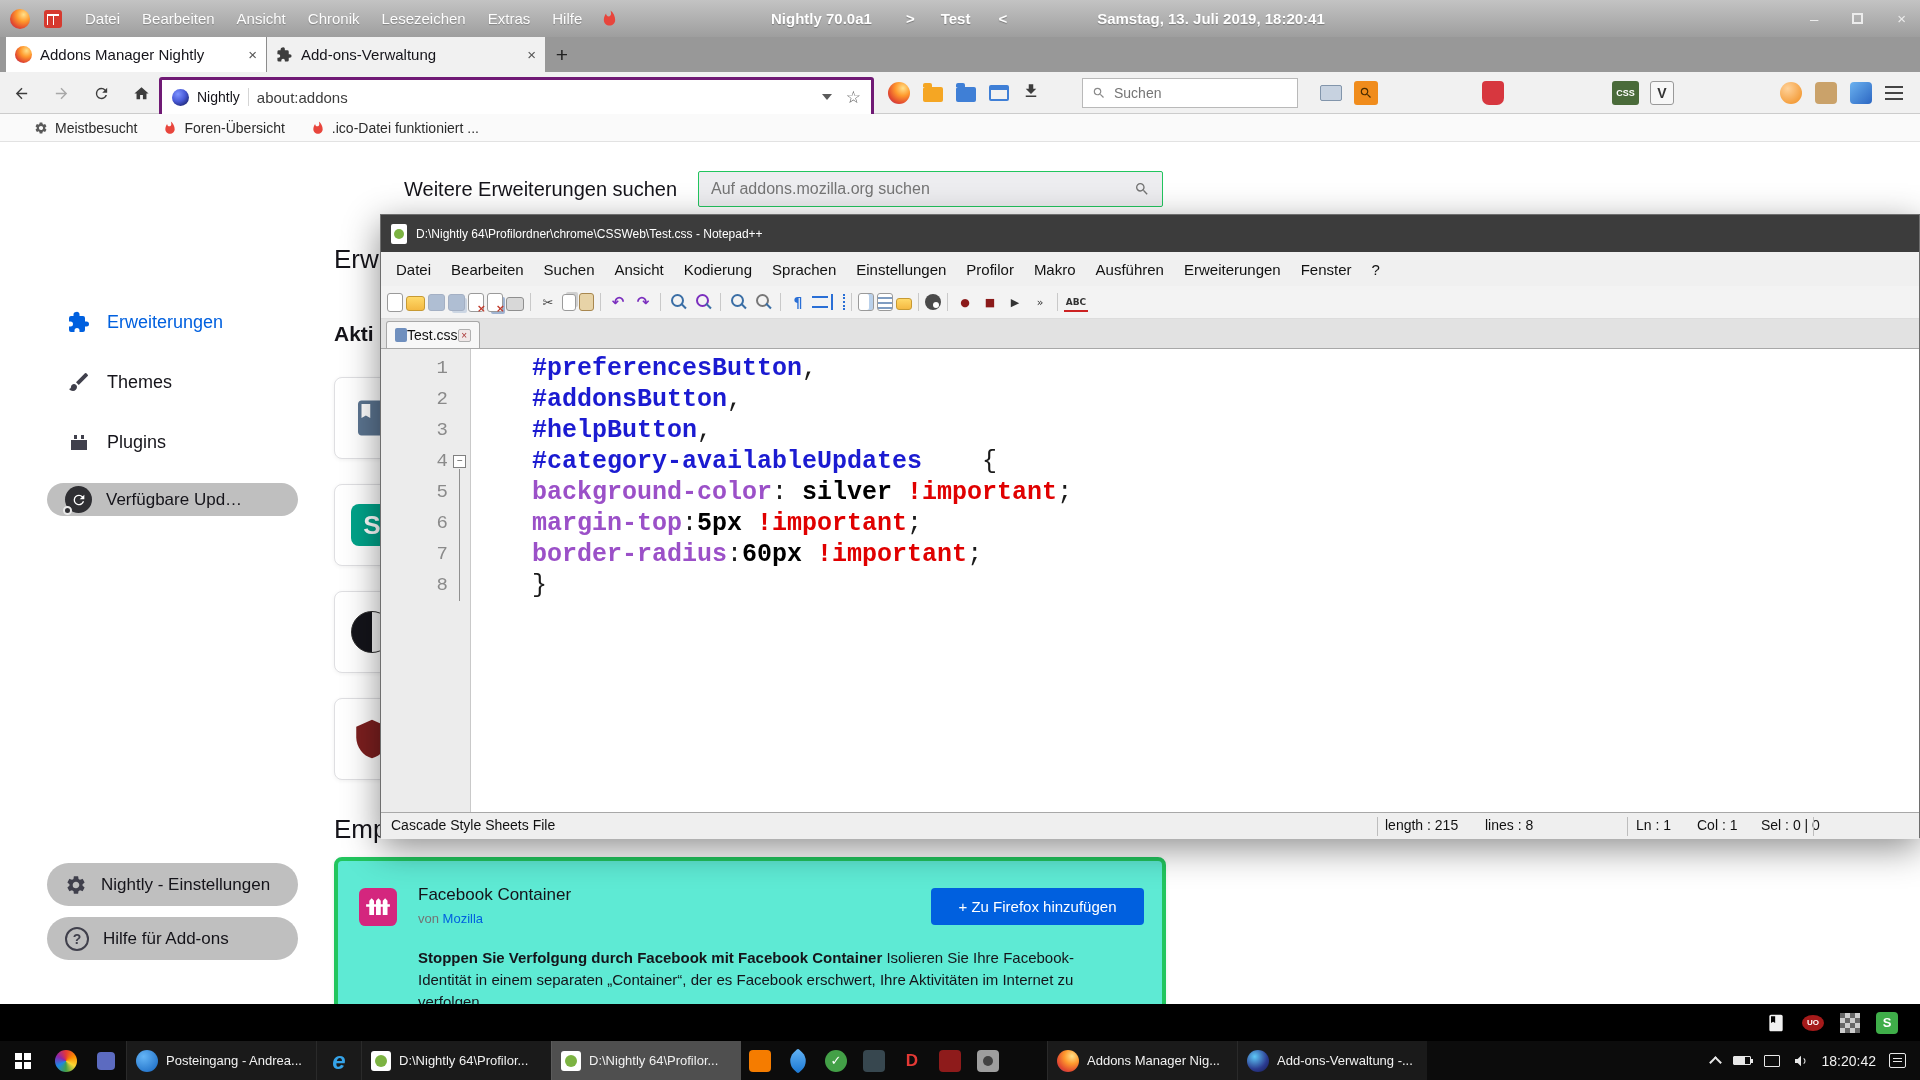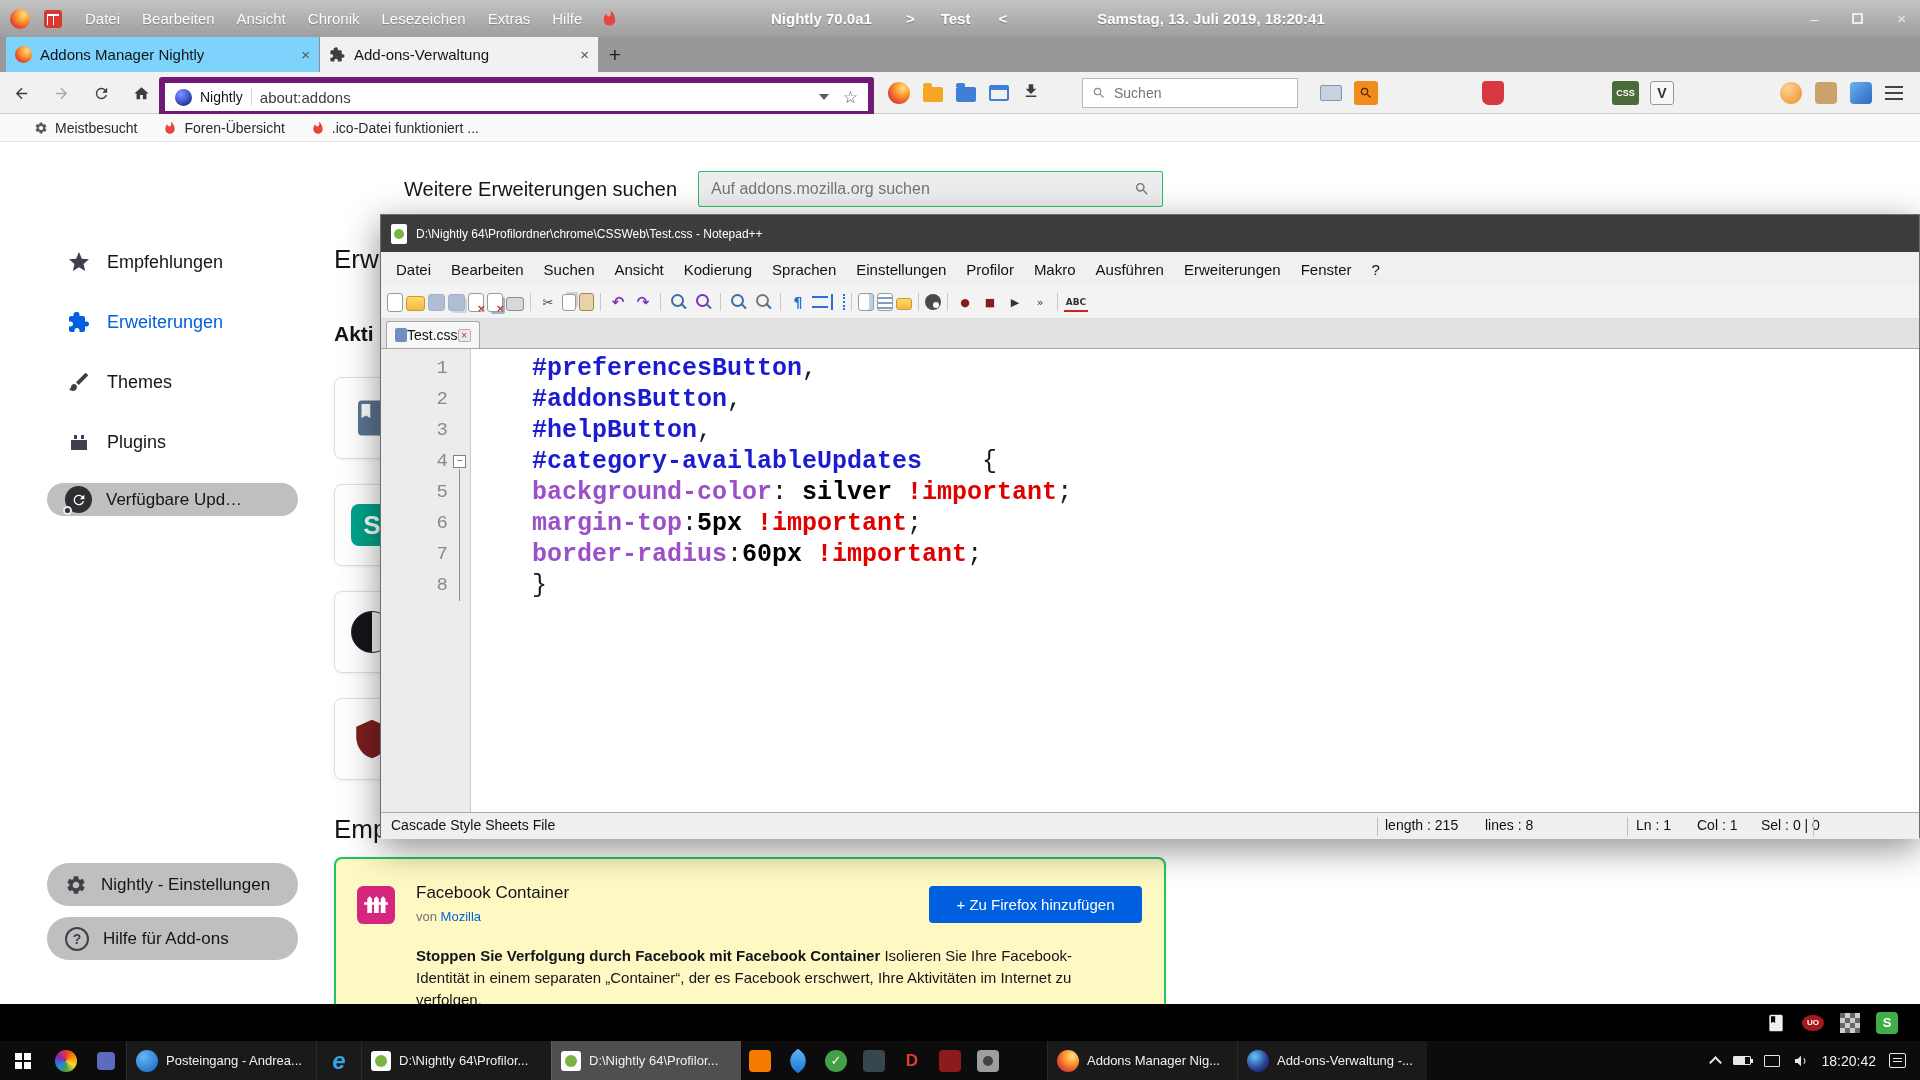--- a/index.html
+++ b/index.html
@@ -18,36 +18,36 @@
   .mitem{padding:0 11px;font-size:15px;color:#fdfdfd;line-height:37px;text-shadow:0 1px 1px rgba(0,0,0,.25)}
   .flame{width:17px;height:17px;color:#e8453c;margin-left:8px}
   .titletext{position:absolute;left:771px;top:0;height:37px;display:flex;align-items:center;color:#fff;font-weight:bold;font-size:15px;white-space:nowrap;text-shadow:0 1px 1px rgba(0,0,0,.3)}
   .ml34{margin-left:34px}.ml26{margin-left:26px}.ml28{margin-left:28px}.ml90{margin-left:90px}
   .winctl{position:absolute;right:14px;top:0;height:37px;display:flex;align-items:center;gap:34px;color:#ececec;font-size:15px}
   .maxbox{width:11px;height:11px;border:2px solid #ececec;display:inline-block}
 
   
   #tabbar{position:absolute;top:37px;left:0;width:1920px;height:35px;background:#989898;display:flex;align-items:stretch;padding-left:6px;z-index:2}
   .tab{display:flex;align-items:center;gap:8px;padding:0 9px;font-size:15px;color:#15141a}
-  .tab.inactive{width:314px;background:#7dd3fc;border-right:1px solid #8d8d8d}
+  .tab.inactive{width:261px;background:#ffffff;border-right:1px solid #8d8d8d}
   .tab.active{width:278px;background:#f1f1f1}
   .fav{width:17px;height:17px;flex:none}
   .ff-circle-sm{width:17px;height:17px;border-radius:50%;background:radial-gradient(circle at 68% 28%,#ffe08a 0%,#ff9a2e 35%,#e2492f 70%,#a12c74 100%)}
   .tlabel{flex:1;white-space:nowrap;overflow:hidden}
   .tclose{color:#555;font-size:15px}
   .newtab{width:34px;display:flex;align-items:center;justify-content:center;color:#222;font-size:21px}
 
   
   #navbar{position:absolute;top:72px;left:0;width:1920px;height:42px;background:#f1f1f1;border-bottom:1px solid #cccccc;z-index:2}
   .nav-left{position:absolute;left:8px;top:0;height:42px;display:flex;align-items:center;gap:14px}
   .navbtn{width:26px;height:26px;display:flex;align-items:center;justify-content:center;color:#3d3d3d}
   .navbtn .ic{width:17px;height:17px}
   .navbtn.disabled{color:#a8a8a8}
   .fwd .ic{transform:scaleX(-1)}
-  #urlbar{position:absolute;left:159px;top:5px;width:715px;height:40px;background:#fff;border:6px solid #701a75;border-radius:3px;display:flex;align-items:center;padding:0 10px;gap:8px}
+  #urlbar{position:absolute;left:159px;top:5px;width:715px;height:40px;background:#fff;border:3px solid #701a75;border-radius:3px;display:flex;align-items:center;padding:0 10px;gap:8px}
   .nightly-circle{width:17px;height:17px;border-radius:50%;background:radial-gradient(circle at 35% 30%,#7e94ff,#4a5bd8 45%,#1b2470 85%);flex:none}
   .id-label{font-size:14px;color:#15141a}
   .id-sep{width:1px;height:18px;background:#d5d5d5}
   .url-text{font-size:15px;color:#3d3d3d}
   .url-right{margin-left:auto;display:flex;align-items:center;gap:14px}
   .chev{width:0;height:0;border-left:5px solid transparent;border-right:5px solid transparent;border-top:6px solid #5b5b5b}
   .star{font-family:"DejaVu Sans",sans-serif;color:#5b5b5b;font-size:17px}
   .nav-mid{position:absolute;left:888px;top:0;height:42px;display:flex;align-items:center;gap:13px}
   .ff-circle-22{width:22px;height:22px;border-radius:50%;background:radial-gradient(circle at 68% 28%,#ffe08a 0%,#ff9a2e 35%,#e2492f 70%,#a12c74 100%)}
   .folder{width:20px;height:15px;border-radius:2px;position:relative;margin-top:3px}
@@ -93,21 +93,21 @@
   .upd-dot{position:absolute;left:-2px;bottom:-2px;width:9px;height:9px;border-radius:50%;background:#2f2f33;border:2px solid #e9e9e9}
   .q-circle{width:24px;height:24px;border-radius:50%;border:2px solid #40404c;display:flex;align-items:center;justify-content:center;font-weight:bold;font-size:14px;color:#40404c;flex:none}
   .h-frag{position:absolute;left:334px;color:#15141a;white-space:nowrap}
   #h-erw{top:102px;font-size:26px;font-weight:500}
   #h-akti{top:180px;font-size:21px;font-weight:700}
   #h-emp{top:672px;font-size:26px;font-weight:500}
   .addon-card{position:absolute;left:334px;width:460px;height:82px;background:#fff;border:1px solid #dfdfe2;border-radius:8px;box-shadow:0 1px 4px rgba(0,0,0,.06);display:flex;align-items:center;padding-left:16px}
   .card-ic{width:42px;height:42px;flex:none}
   .card-badge{width:42px;height:42px;border-radius:8px;color:#fff;font-weight:bold;font-size:26px;display:flex;align-items:center;justify-content:center;flex:none}
   .dark-circle{width:42px;height:42px;border-radius:50%;background:linear-gradient(90deg,#14141a 50%,#f2f2f2 50%);border:1px solid #2a2a2a;flex:none}
-  #fbcard{position:absolute;left:334px;top:715px;width:832px;height:172px;background:#fef9c3;border:2px solid #22c55e;border-radius:8px;box-shadow:0 1px 4px rgba(0,0,0,.08)}
+  #fbcard{position:absolute;left:334px;top:715px;width:832px;height:172px;background:#5eead4;border:4px solid #22c55e;border-radius:8px;box-shadow:0 1px 4px rgba(0,0,0,.08)}
   #fb-icon{position:absolute;left:21px;top:27px;width:38px;height:38px}
   .fb-title{position:absolute;left:80px;top:24px;font-size:17px;color:#15141a}
   .fb-by{position:absolute;left:80px;top:50px;font-size:13px;color:#737373}
   .fb-by a{color:var(--accent);text-decoration:none;cursor:pointer}
   .fb-btn{position:absolute;left:593px;top:27px;width:213px;height:37px;background:var(--accent);color:#fff;border:none;border-radius:4px;font-size:15px;font-family:inherit;cursor:pointer}
   .fb-desc{position:absolute;left:80px;top:86px;width:700px;font-size:15px;line-height:22px;color:#15141a}
 
   
   #npp{position:absolute;left:380px;top:214px;width:1540px;height:624px;background:#f0f0f0;border:1px solid #6e6e6e;box-shadow:0 10px 34px rgba(0,0,0,.45);z-index:5}
   .npp-title{position:absolute;left:0;top:0;right:0;height:37px;background:#3c3c3c;color:#fff;display:flex;align-items:center;gap:9px;font-size:12px;padding-left:10px}
@@ -396,26 +396,20 @@
 
     <div id="content">
       <span class="search-label">Weitere Erweiterungen suchen</span>
       <div id="amo-search">
         <input placeholder="Auf addons.mozilla.org suchen" style="">
         <svg class="ic">
             <use href="#i-search"></use>
           </svg>
       </div>
 
-      <div class="sb-item" style="top:96px">
-        <svg class="ic sb-ic">
-            <use href="#i-star"></use>
-          </svg>
-        <span>Empfehlungen</span>
-      </div>
       <div class="sb-item selected" style="top:156px">
         <svg class="ic sb-ic">
             <use href="#i-puzzle"></use>
           </svg>
         <span>Erweiterungen</span>
       </div>
       <div class="sb-item" style="top:216px">
         <svg class="ic sb-ic">
             <use href="#i-brush"></use>
           </svg>

